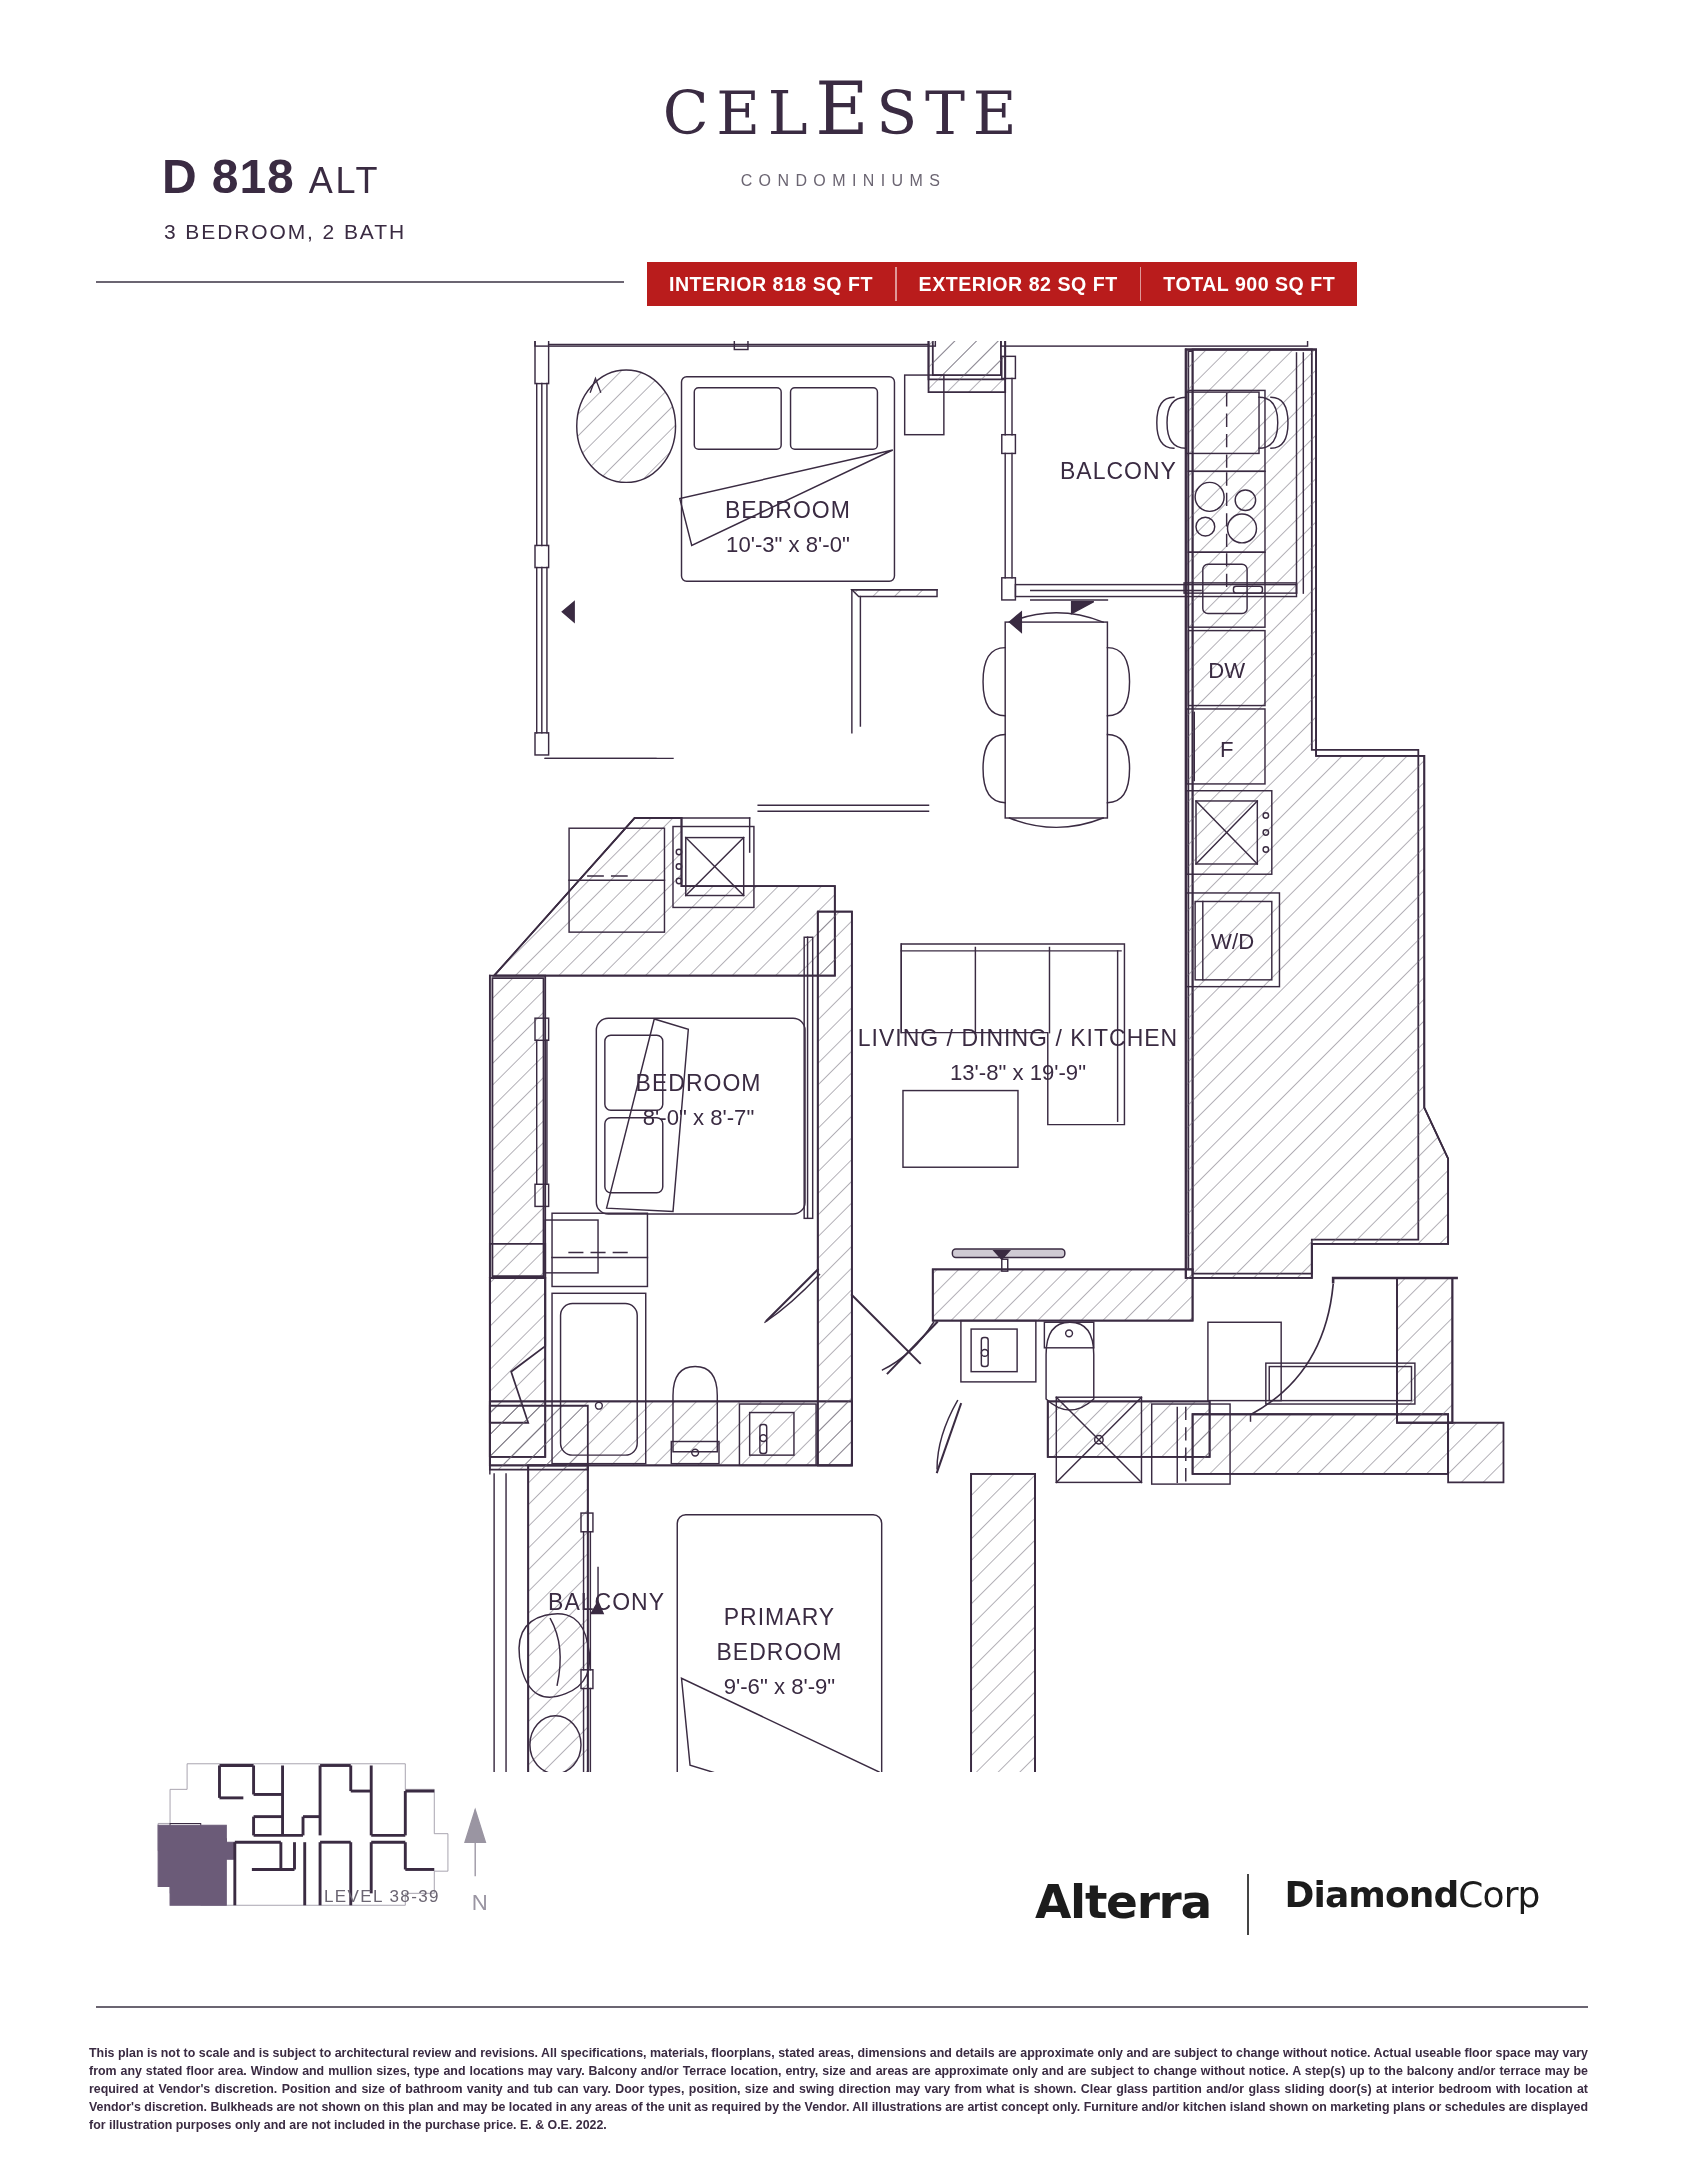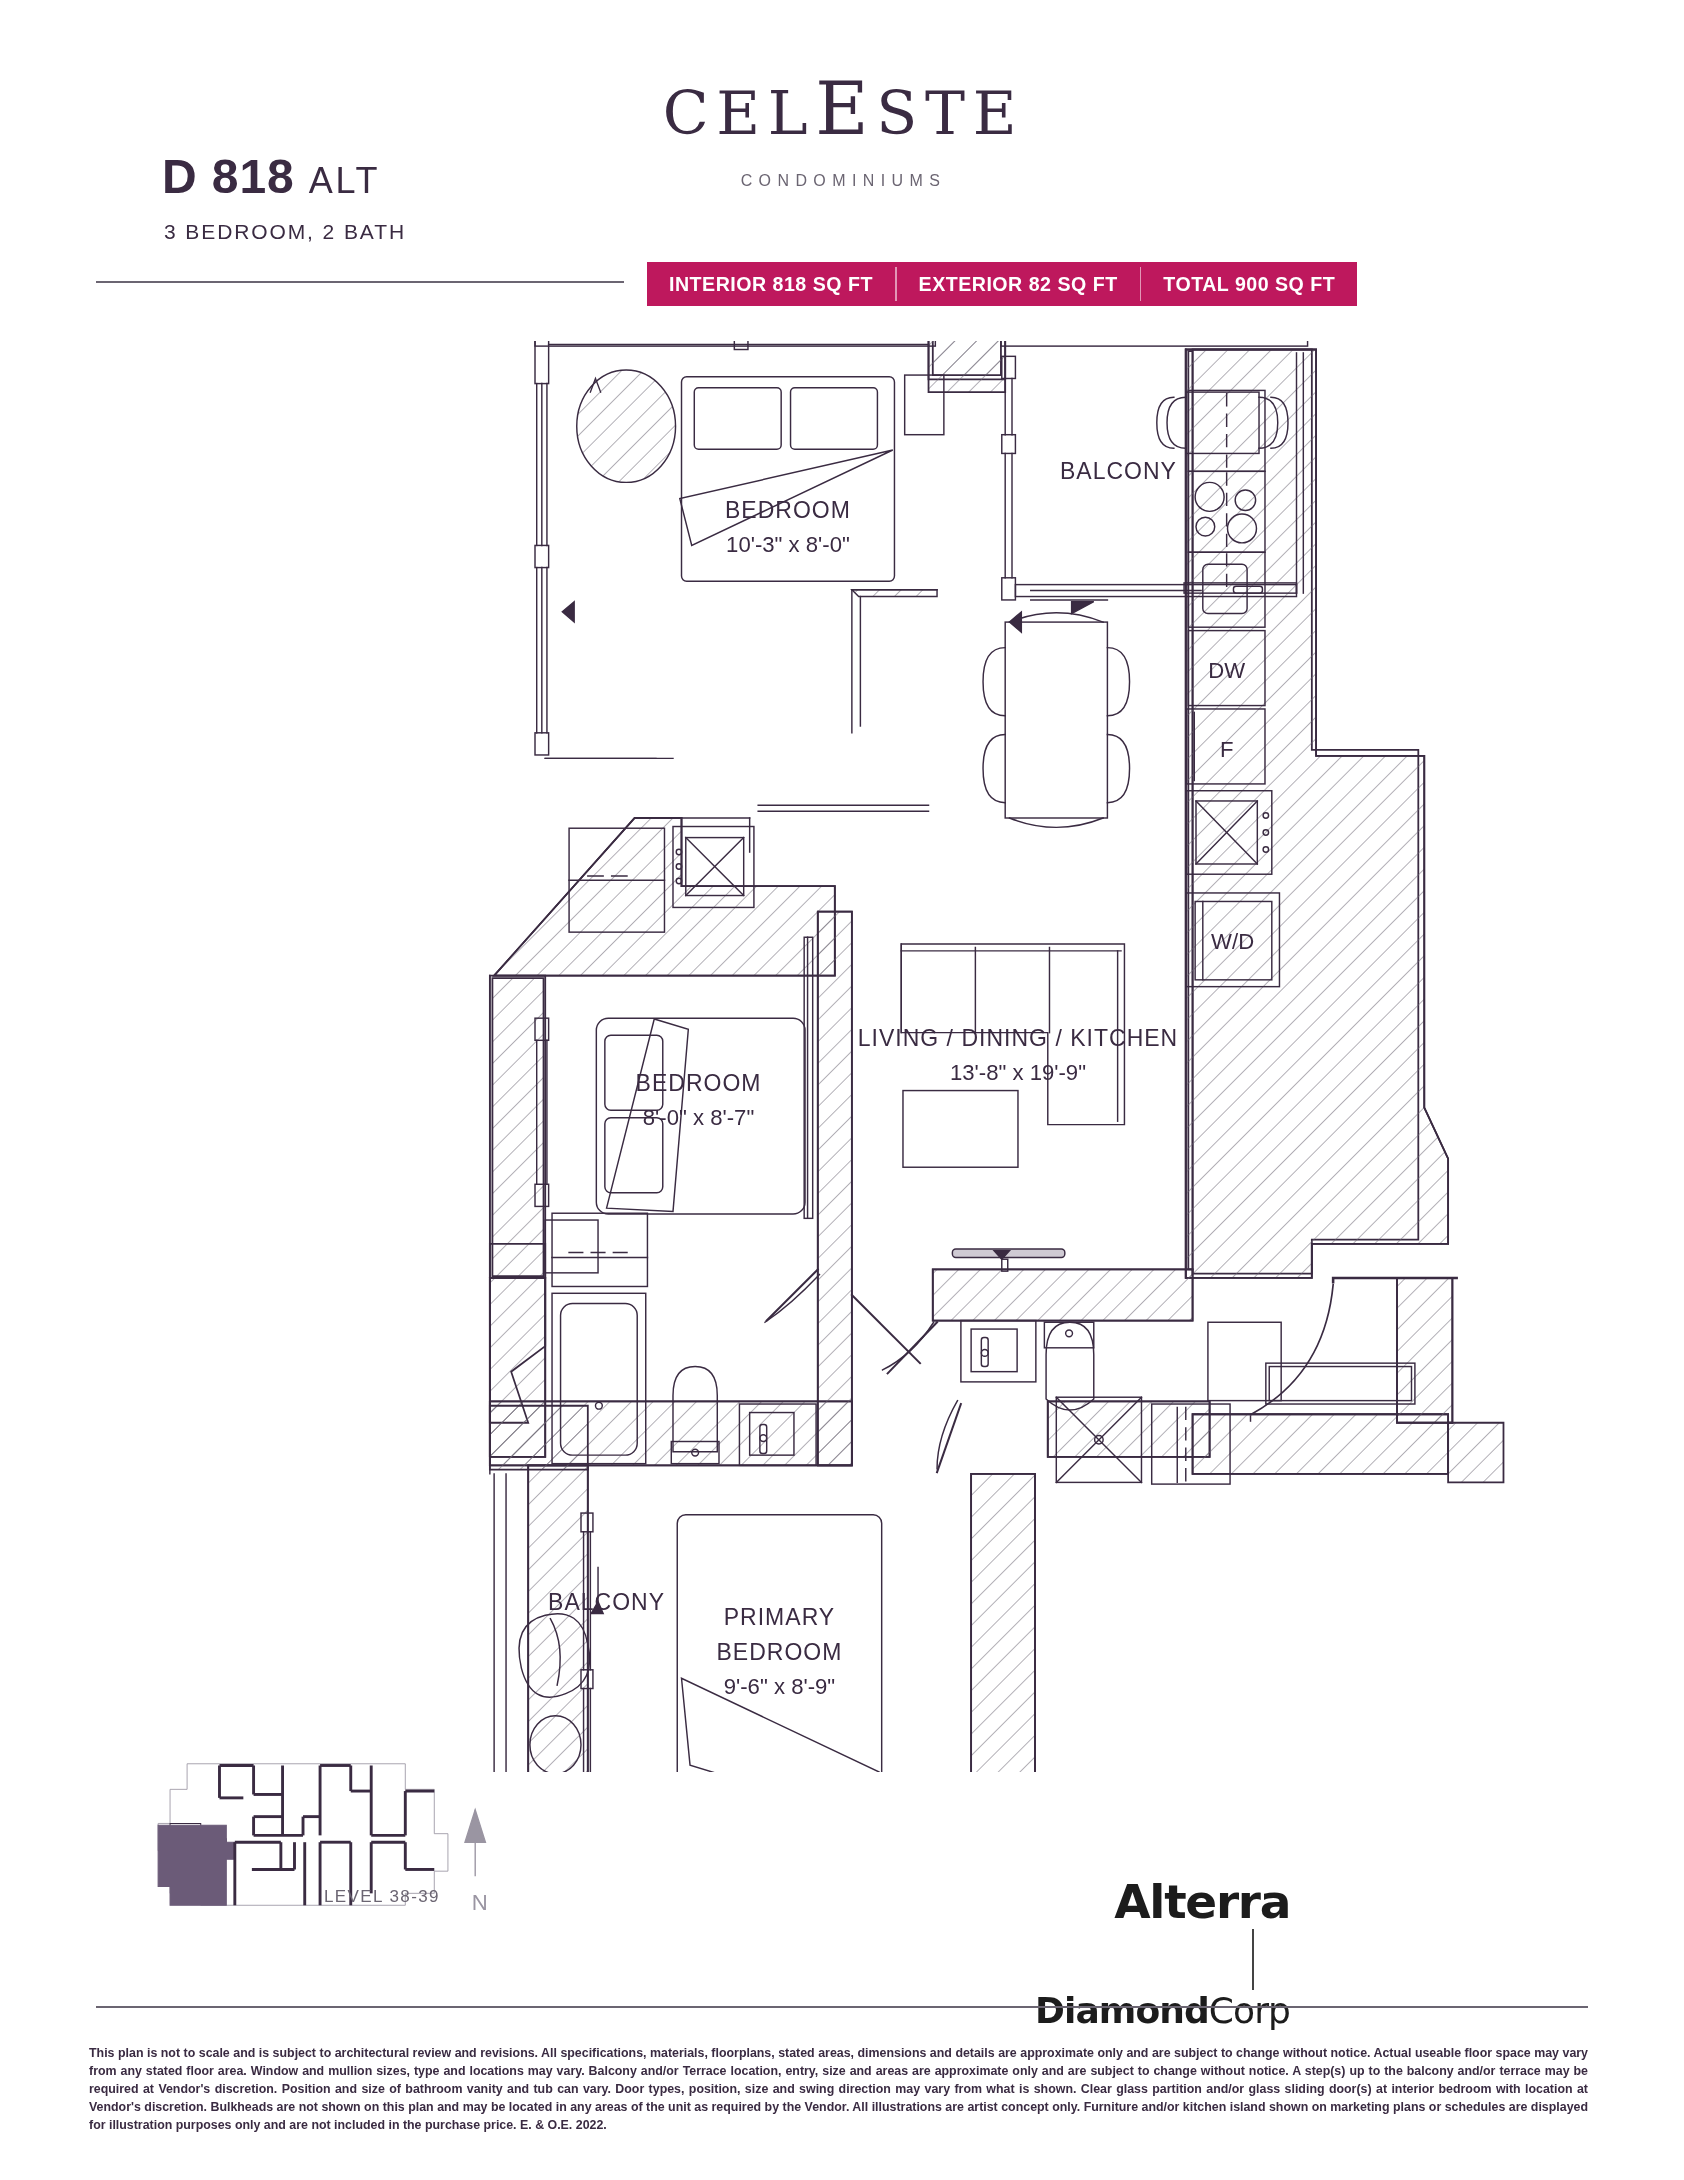--- a/index.html
+++ b/index.html
@@ -12,34 +12,34 @@
   #unit-title .num{font-weight:700;}
   #unit-title .alt{font-size:36px;font-weight:400;letter-spacing:2.6px;}
   #unit-sub{position:absolute;left:164px;top:220px;font-size:21px;letter-spacing:1.9px;color:#3a2b42;font-weight:400;white-space:nowrap;}
   #title-rule{position:absolute;left:96px;top:281px;width:528px;height:1.7px;background:#6b6572;}
 
   #brand{position:absolute;left:588px;top:72px;width:511px;text-align:center;}
   #brand-name{font-family:"DejaVu Serif",serif;font-size:60px;letter-spacing:7.7px;font-weight:300;color:#3a2b42;line-height:1;white-space:nowrap;}
   #brand-name .big{font-size:73px;line-height:1;}
   #brand-sub{margin-top:27px;font-size:16px;letter-spacing:6.4px;color:#6b6572;font-weight:400;white-space:nowrap;}
 
-  #area-bar{position:absolute;left:647px;top:262px;height:44px;display:flex;background:#be185d;color:#fff;}
+  #area-bar{position:absolute;left:647px;top:262px;height:44px;display:flex;background:#b91c1c;color:#fff;}
   #area-bar .cell{display:flex;align-items:center;justify-content:center;font-size:19.6px;font-weight:700;letter-spacing:0.5px;padding:0 22px;white-space:nowrap;}
   #area-bar .sep{width:1.7px;background:#fff;opacity:.55;margin:5.1px 0;}
 
   
   #plan{position:absolute;left:0;top:341px;width:1685px;height:1431px;}
   #plan svg{display:block;}
 
   
   #keyplan{position:absolute;left:153px;top:1750px;width:358px;height:256px;}
   #keyplan svg{display:block;}
   #keyplan-label{position:absolute;left:324px;top:1887px;font-size:17px;letter-spacing:1.4px;color:#6b6572;}
 
-  #devlogos{position:absolute;left:1035px;top:1874px;display:flex;align-items:flex-end;flex-direction:column;}
+  #devlogos{position:absolute;left:1035px;top:1874px;display:flex;align-items:flex-start;}
   #logo-alterra{font-size:47px;font-weight:800;letter-spacing:-1.3px;color:#1c1c1c;font-family:"DejaVu Sans",sans-serif;}
   #logo-divider{width:1.7px;height:61px;background:#444;margin:0 36px;}
   #logo-diamond{font-size:36px;color:#1c1c1c;font-family:"DejaVu Sans",sans-serif;letter-spacing:-0.9px;}
   #logo-diamond .b{font-weight:800;}
   #logo-diamond .l{font-weight:400;}
 
   #footer-rule{position:absolute;left:96px;top:2006px;width:1492px;height:1.7px;background:#6b6572;}
 
   #disclaimer{position:absolute;left:89px;top:2044px;width:1499px;font-size:12.4px;line-height:18px;color:#3a2b42;font-weight:600;text-align:justify;}
 </style>

